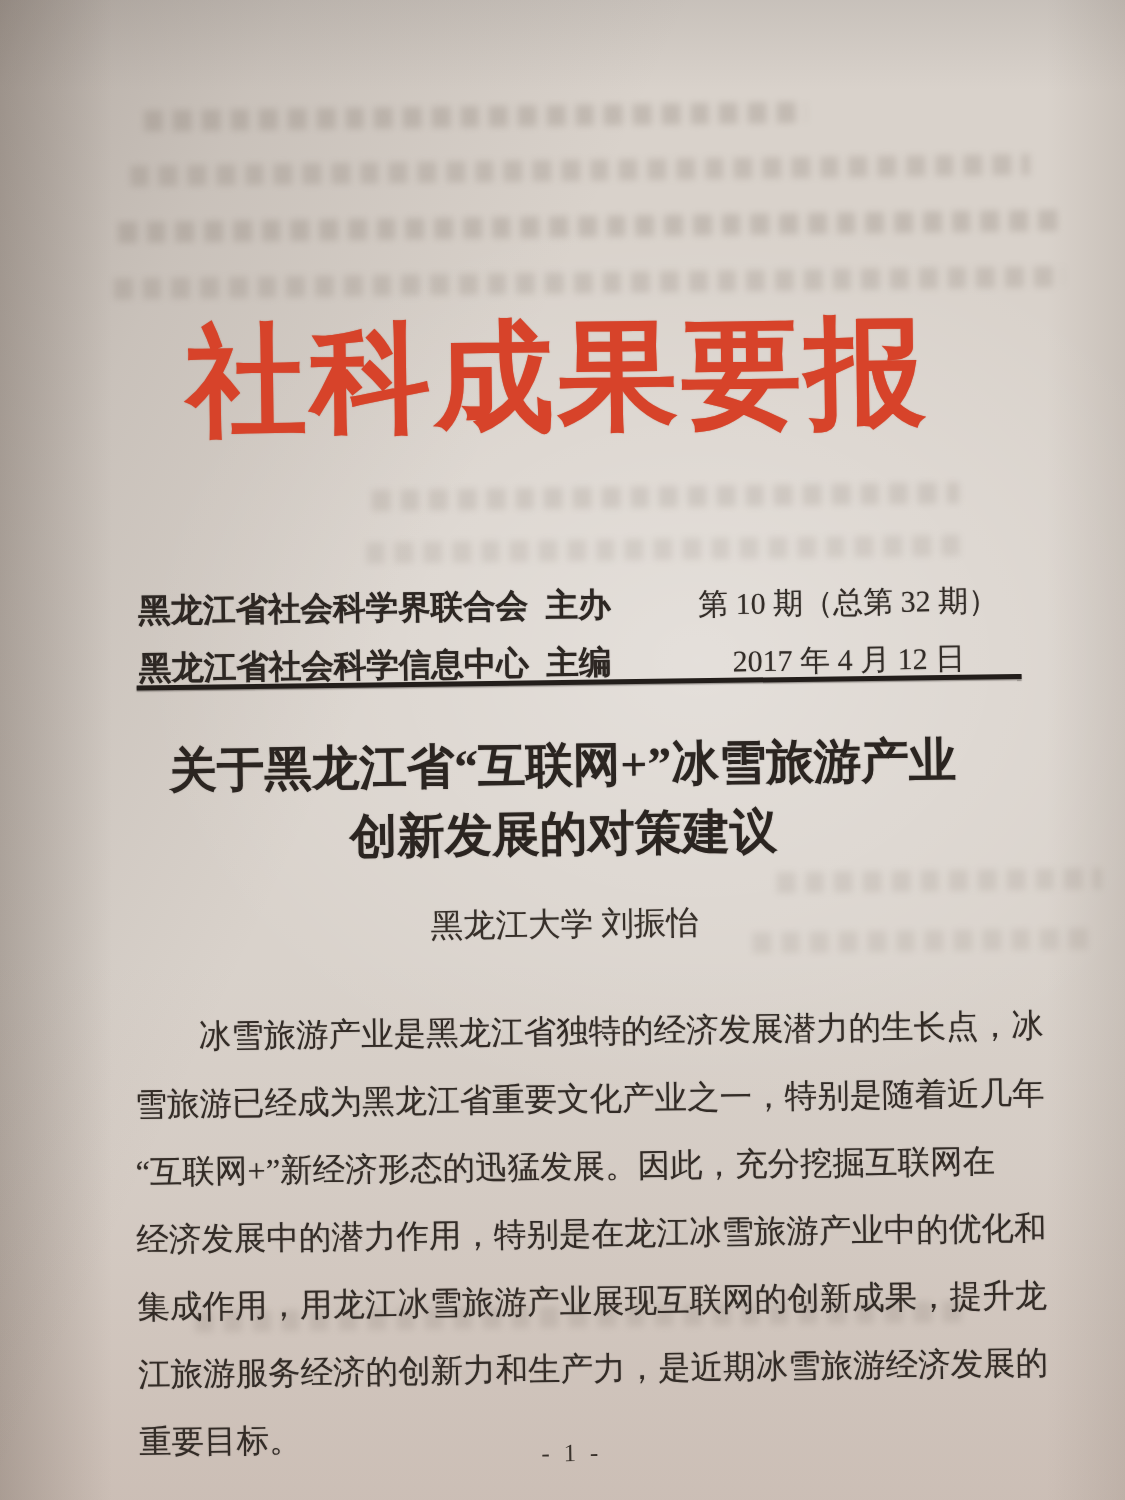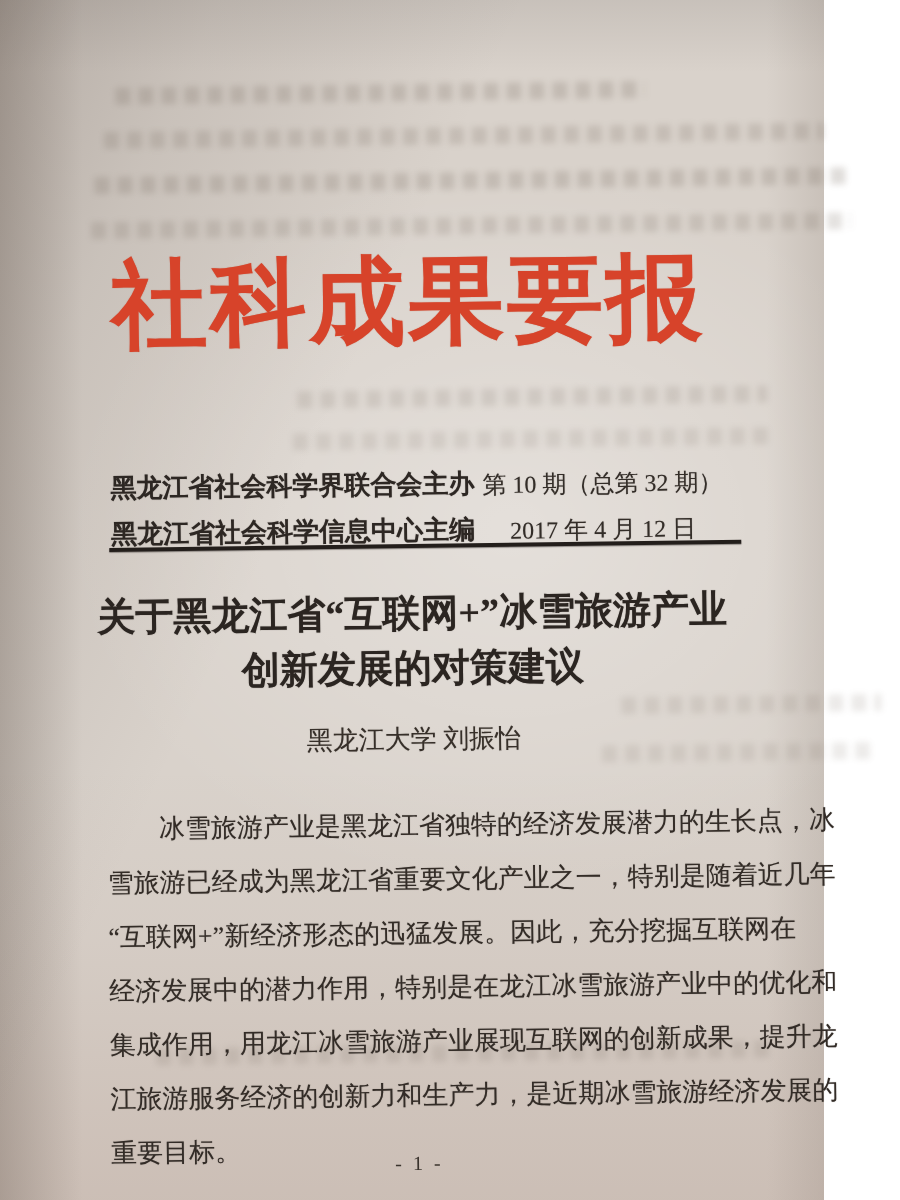--- a/index.html
+++ b/index.html
@@ -3,21 +3,21 @@
 <meta charset="utf-8">
 <style>
   html, body {
     margin: 0; padding: 0;
     width: 900px; height: 1200px;
     overflow: hidden;
     font-family: "Liberation Serif", "DejaVu Serif", serif;
   }
   .paper {
     position: relative;
-    width: 824px; height: 1200px;
+    width: 900px; height: 1200px;
     background:
       linear-gradient(115deg, rgba(104,92,84,0.32) 0%, rgba(104,92,84,0.14) 16%, rgba(104,92,84,0.0) 38%),
       linear-gradient(90deg, rgba(92,78,68,0.30) 0%, rgba(92,78,68,0.0) 10%),
       linear-gradient(270deg, rgba(118,104,94,0.16) 0%, rgba(118,104,94,0.0) 7%),
       linear-gradient(0deg, rgba(150,112,96,0.20) 0%, rgba(150,112,96,0.06) 22%, rgba(150,112,96,0.0) 36%),
       linear-gradient(180deg, rgba(110,104,100,0.16) 0%, rgba(110,104,100,0.0) 6%),
       radial-gradient(ellipse 640px 520px at 62% 44%, rgba(255,255,255,0.30), rgba(255,255,255,0.0) 70%),
       #d9d2cb;
   }
   .content {
@@ -43,21 +43,21 @@
   }
   .pub-block {
     position: absolute; left: 112px; top: 461px;
     font-family: "Liberation Sans", "DejaVu Sans", sans-serif;
     font-weight: bold;
     font-size: 26px; line-height: 46px;
     color: #2d2723;
     text-shadow: 0 0 1px rgba(45,39,35,0.45);
     white-space: nowrap;
   }
-  .pub-block .role { }
+  .pub-block .role { margin-left: 14px; }
   .issue-block {
     position: absolute; right: 70px; top: 463px; width: 300px;
     text-align: center;
     font-size: 24px; line-height: 46px;
     color: #332d28;
     text-shadow: 0 0 1px rgba(51,45,40,0.4);
     white-space: nowrap;
   }
   .rule {
     position: absolute; left: 110px; right: 82px; top: 544px;

